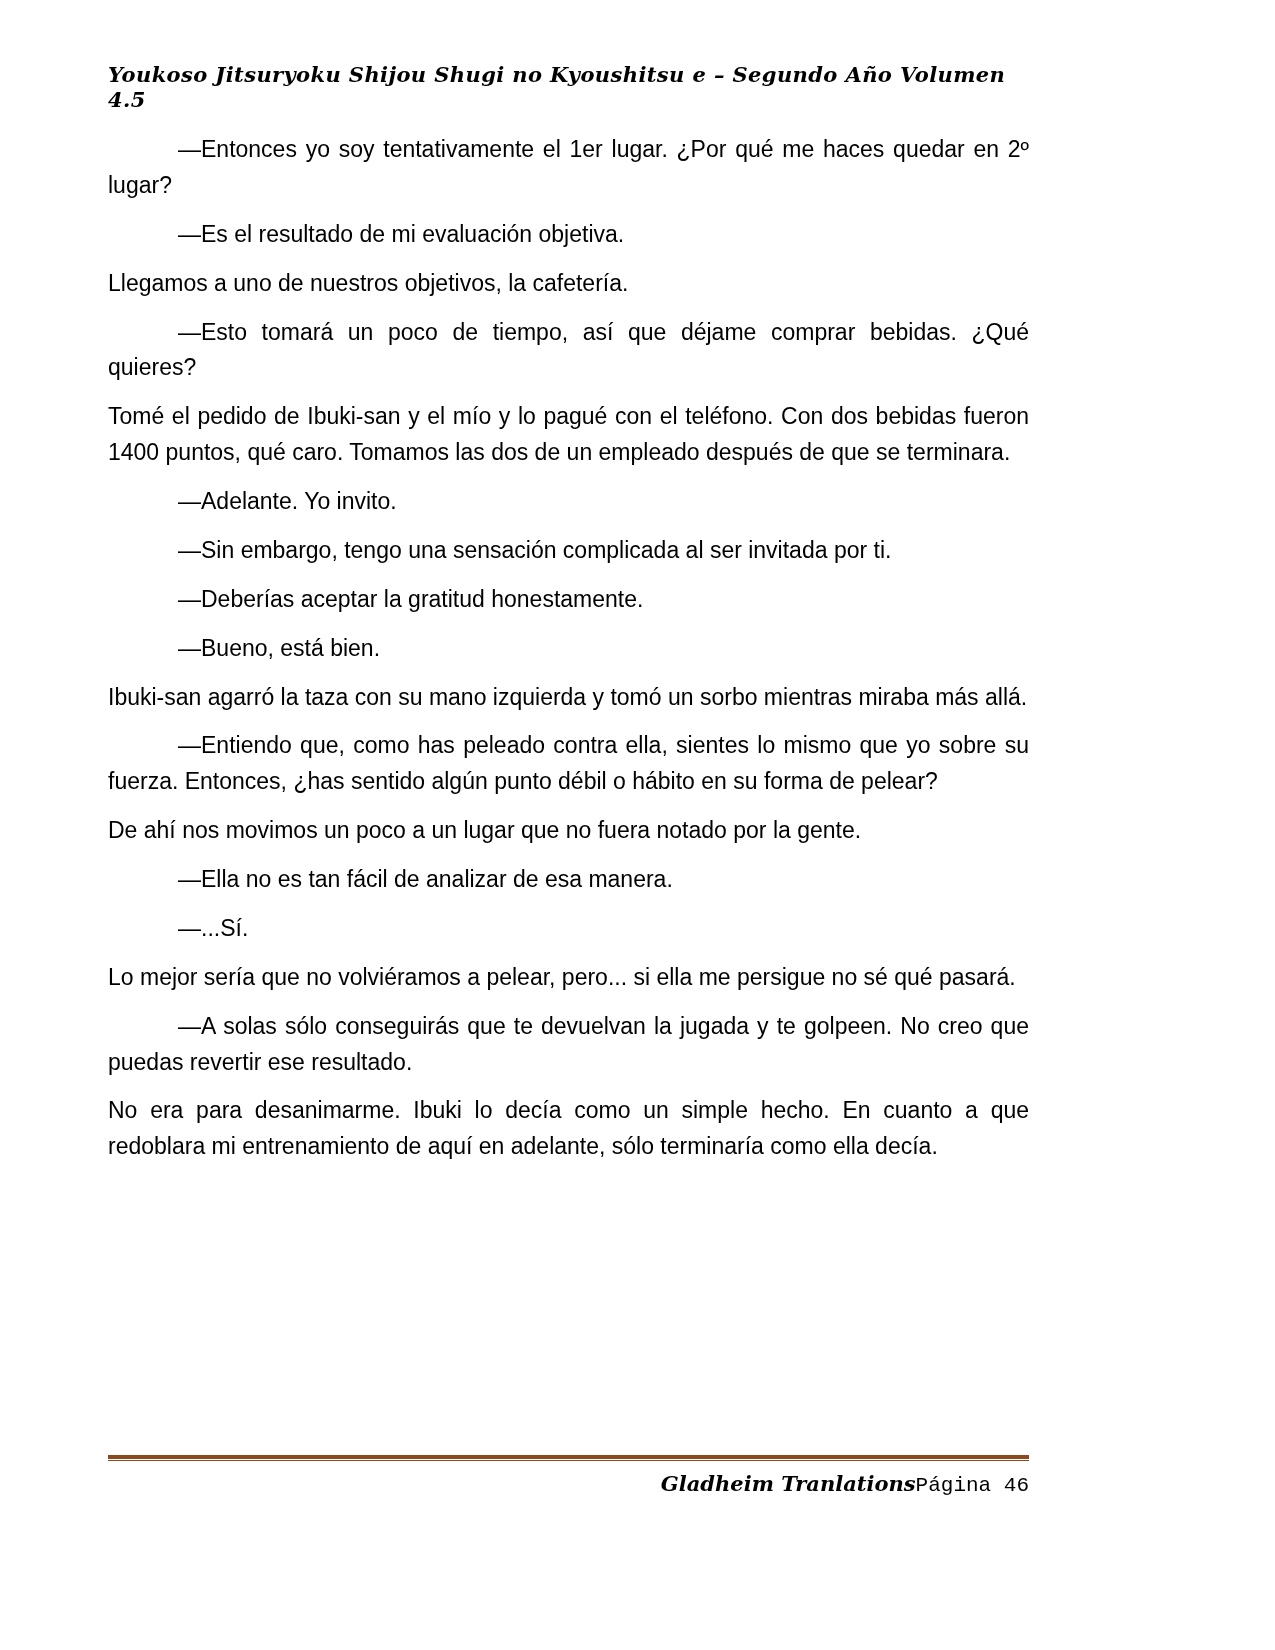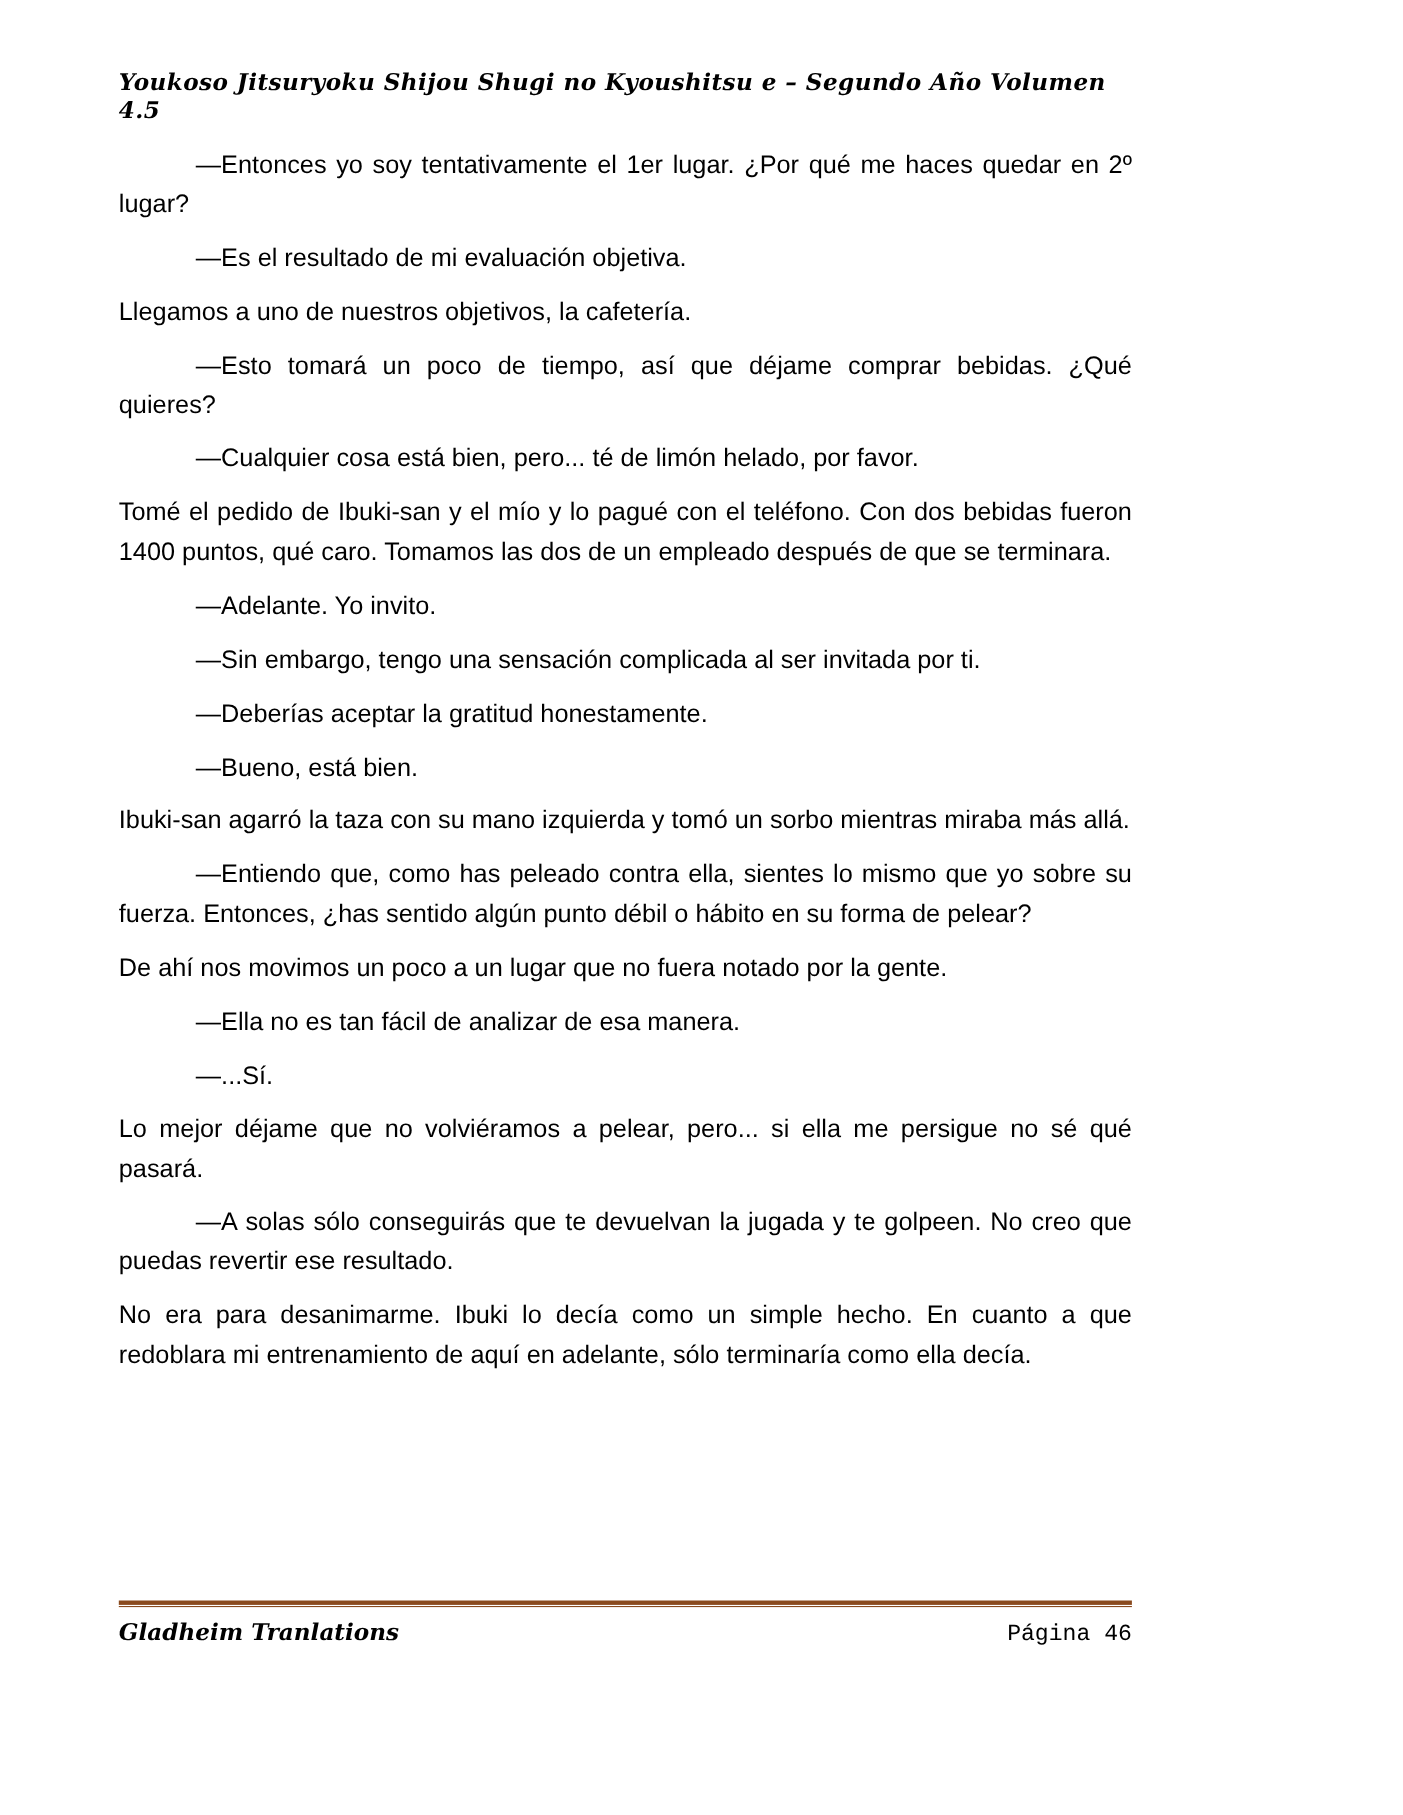--- a/index.html
+++ b/index.html
@@ -52,21 +52,21 @@
     top: 1455px;
   }
   .footer-rule {
     height: 6px;
     border-top: 4px solid #8a4a1e;
     border-bottom: 1px solid #8a4a1e;
     box-sizing: border-box;
   }
   .footer-row {
     display: flex;
-    justify-content: space-between;
+    justify-content: flex-end;
     align-items: baseline;
     margin-top: 10px;
   }
   .footer-left {
     font-family: "DejaVu Serif", serif;
     font-weight: bold;
     font-style: italic;
     font-size: 21px;
   }
   .footer-right {
@@ -79,32 +79,31 @@
 
 <div class="page">
 
   <div class="header">Youkoso Jitsuryoku Shijou Shugi no Kyoushitsu e – Segundo Año Volumen 4.5</div>
 
   <div class="content">
       <p class="para indent">—Entonces yo soy tentativamente el 1er lugar. ¿Por qué me haces quedar en 2º lugar?</p>
       <p class="para indent">—Es el resultado de mi evaluación objetiva.</p>
       <p class="para">Llegamos a uno de nuestros objetivos, la cafetería.</p>
       <p class="para indent">—Esto tomará un poco de tiempo, así que déjame comprar bebidas. ¿Qué quieres?</p>
-      <p class="para indent">—Cualquier cosa está bien, pero... té de limón helado, por favor.</p>
       <p class="para">Tomé el pedido de Ibuki-san y el mío y lo pagué con el teléfono. Con dos bebidas fueron 1400 puntos, qué caro. Tomamos las dos de un empleado después de que se terminara.</p>
       <p class="para indent">—Adelante. Yo invito.</p>
       <p class="para indent">—Sin embargo, tengo una sensación complicada al ser invitada por ti.</p>
       <p class="para indent">—Deberías aceptar la gratitud honestamente.</p>
       <p class="para indent">—Bueno, está bien.</p>
       <p class="para">Ibuki-san agarró la taza con su mano izquierda y tomó un sorbo mientras miraba más allá.</p>
       <p class="para indent">—Entiendo que, como has peleado contra ella, sientes lo mismo que yo sobre su fuerza. Entonces, ¿has sentido algún punto débil o hábito en su forma de pelear?</p>
       <p class="para">De ahí nos movimos un poco a un lugar que no fuera notado por la gente.</p>
       <p class="para indent">—Ella no es tan fácil de analizar de esa manera.</p>
       <p class="para indent">—...Sí.</p>
-      <p class="para">Lo mejor déjame que no volviéramos a pelear, pero... si ella me persigue no sé qué pasará.</p>
+      <p class="para">Lo mejor sería que no volviéramos a pelear, pero... si ella me persigue no sé qué pasará.</p>
       <p class="para indent">—A solas sólo conseguirás que te devuelvan la jugada y te golpeen. No creo que puedas revertir ese resultado.</p>
       <p class="para">No era para desanimarme. Ibuki lo decía como un simple hecho. En cuanto a que redoblara mi entrenamiento de aquí en adelante, sólo terminaría como ella decía.</p>
     </div>
 
   <div class="footer">
     <div class="footer-rule"></div>
     <div class="footer-row">
       <span class="footer-left">Gladheim Tranlations</span>
       <span class="footer-right">Página 46</span>
     </div>

